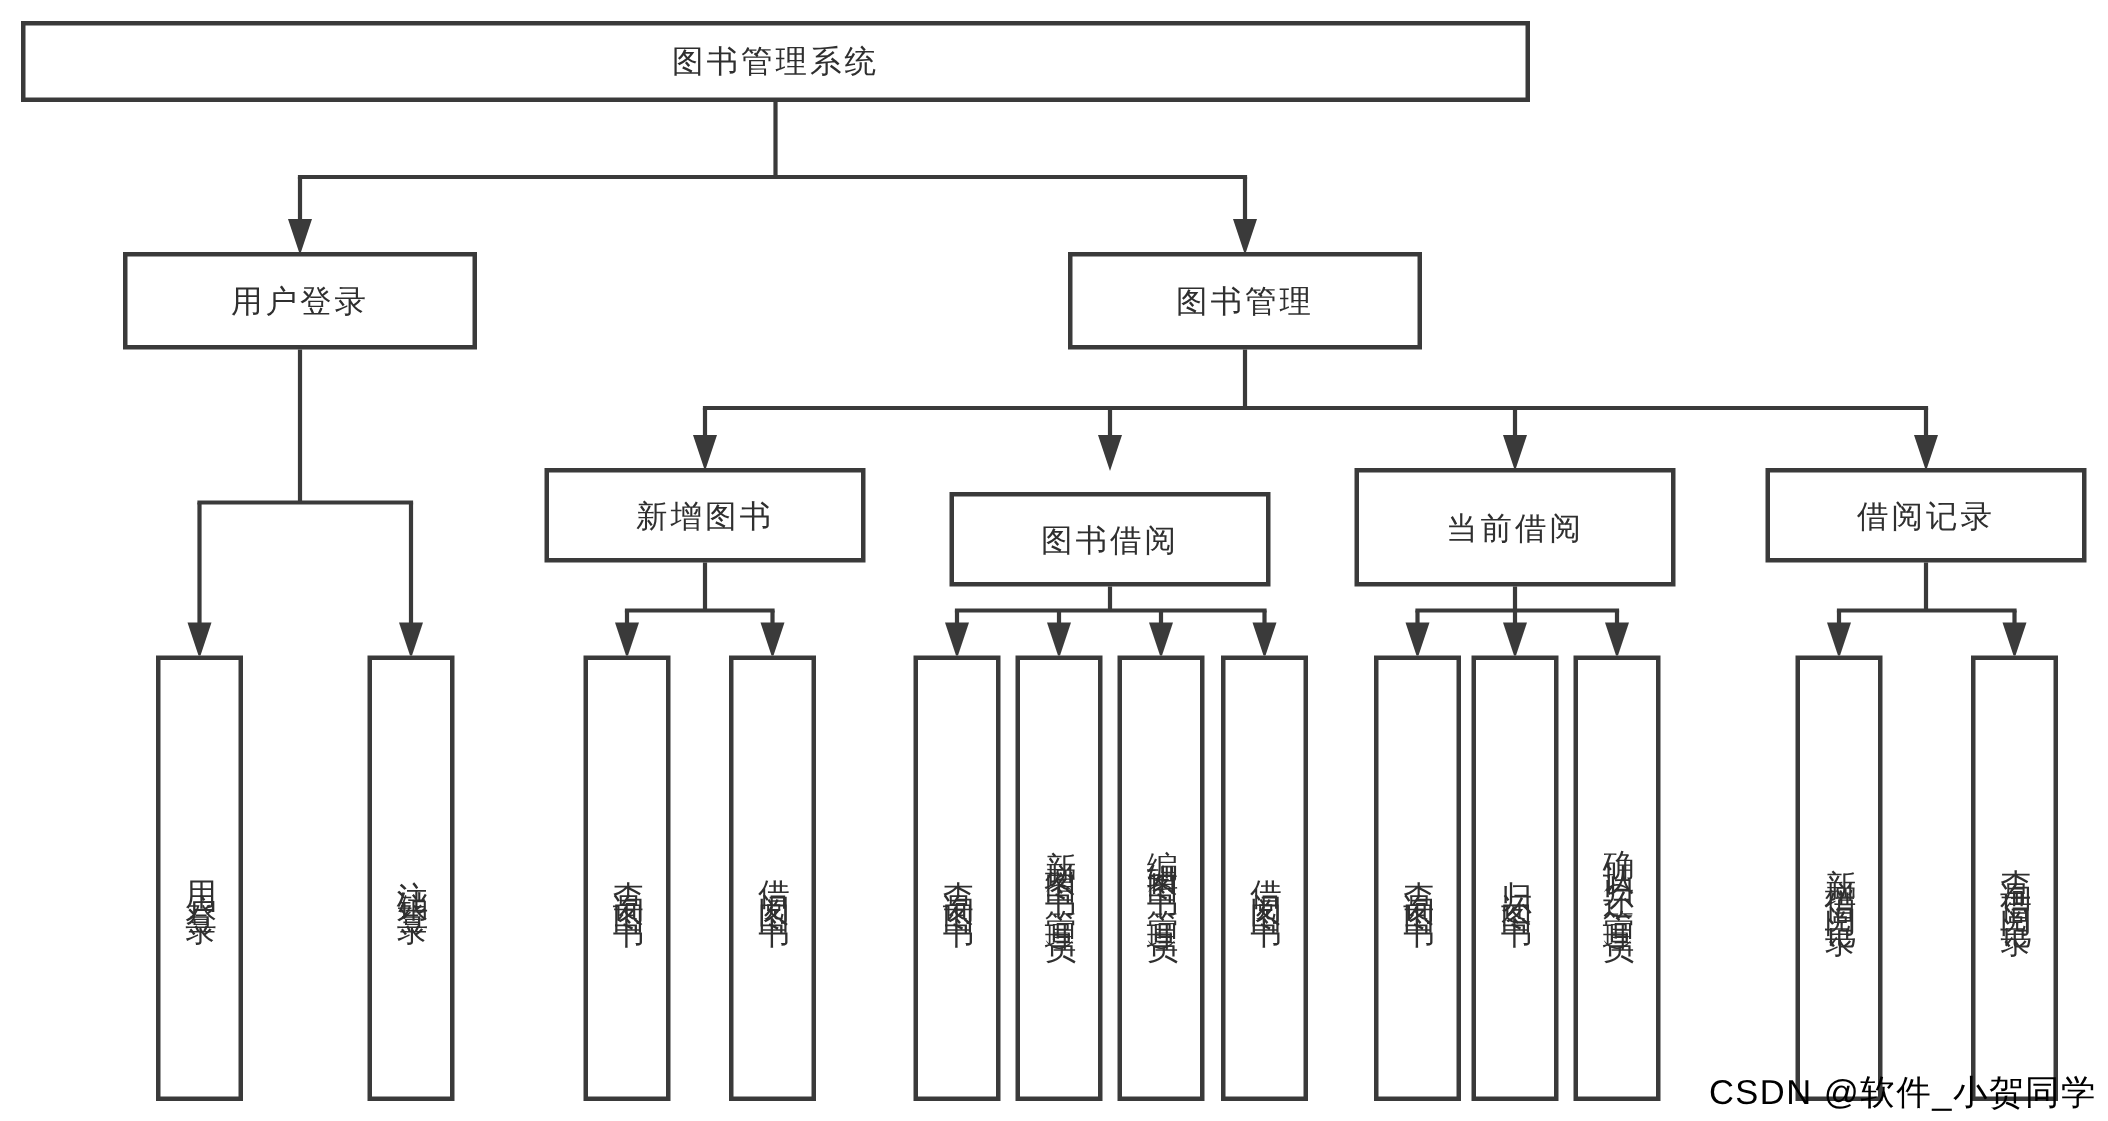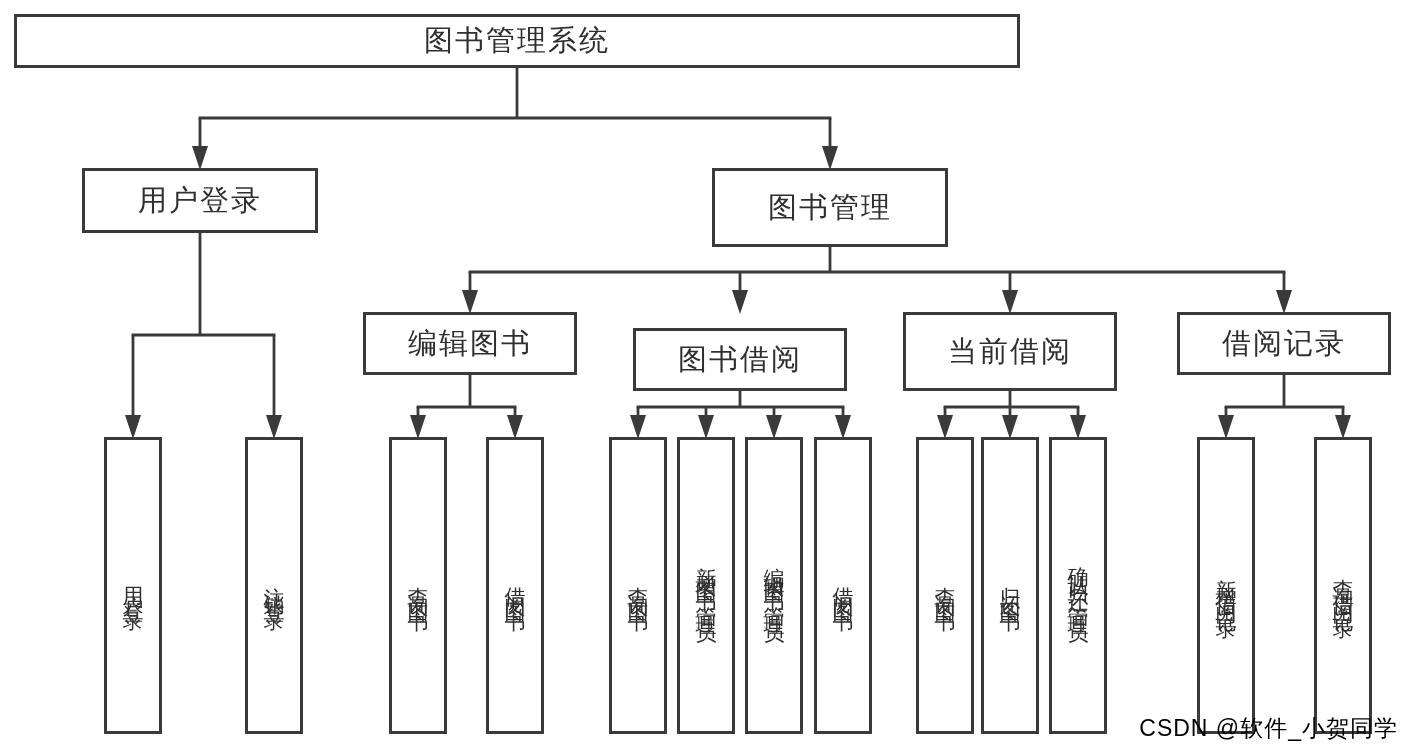--- a/index.html
+++ b/index.html
@@ -26,21 +26,21 @@
     position: absolute;
     box-sizing: border-box;
     background: #ffffff;
     border: 3px solid #3a3a3a;
     display: flex;
     align-items: center;
     justify-content: center;
     color: #2f2f2f;
   }
   .node.h .label {
-    font-size: 29px;
+    font-size: 21px;
     letter-spacing: 2px;
     white-space: nowrap;
   }
   .node.v .label {
     writing-mode: vertical-rl;
     text-orientation: mixed;
     font-size: 21px;
     line-height: 1.05;
     letter-spacing: 8px;
     white-space: nowrap;
@@ -113,25 +113,25 @@
       <line x1="1343" y1="407" x2="1343" y2="427" stroke="#3a3a3a" stroke-width="2.8"></line>
       <polygon points="1335,415 1351,415 1343,439" fill="#3a3a3a"></polygon>
     </svg>
   <div id="nodes">
       <div class="node h" style="left: 14px; top: 14px; width: 1006px; height: 54px;">
         <span class="label">图书管理系统</span>
       </div>
       <div class="node h" style="left: 82px; top: 168px; width: 236px; height: 65px;">
         <span class="label">用户登录</span>
       </div>
-      <div class="node h" style="left: 712px; top: 168px; width: 236px; height: 79px;">
+      <div class="node h" style="left: 712px; top: 168px; width: 236px; height: 65px;">
         <span class="label">图书管理</span>
       </div>
       <div class="node h" style="left: 363px; top: 312px; width: 214px; height: 63px;">
-        <span class="label">编辑图书</span>
+        <span class="label">新增图书</span>
       </div>
       <div class="node h" style="left: 633px; top: 328px; width: 214px; height: 63px;">
         <span class="label">图书借阅</span>
       </div>
       <div class="node h" style="left: 903px; top: 312px; width: 214px; height: 79px;">
         <span class="label">当前借阅</span>
       </div>
       <div class="node h" style="left: 1177px; top: 312px; width: 214px; height: 63px;">
         <span class="label">借阅记录</span>
       </div>

